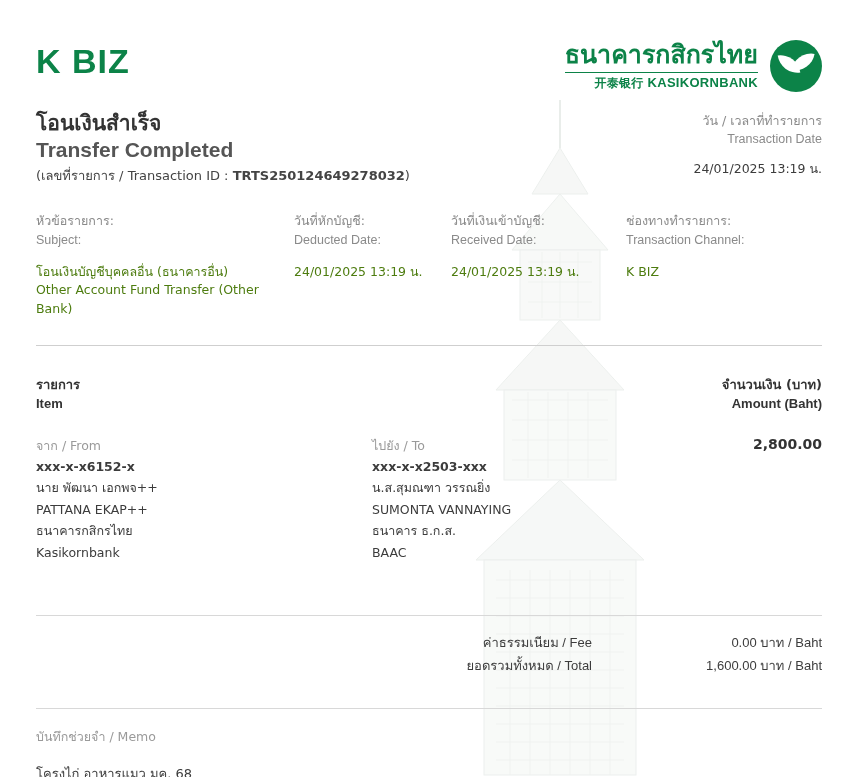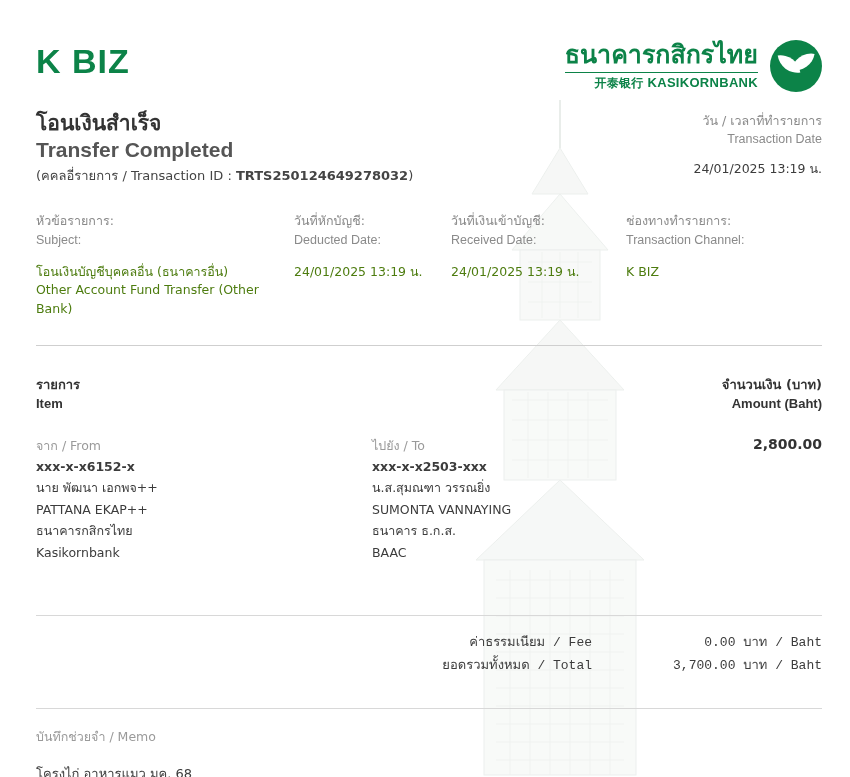--- a/index.html
+++ b/index.html
@@ -219,21 +219,21 @@
     font-weight: bold;
     font-size: 14px;
     color: #333333;
     font-family: "DejaVu Sans", sans-serif;
   }
 
   
   .totals {
     margin-top: 16px;
     font-size: 13px;
-    font-family: Liberation Mono, monospace;
+    font-family: Liberation Sans, sans-serif;
     color: #3c3c3c;
   }
   .totals-row {
     display: flex;
     justify-content: flex-end;
     line-height: 1.75;
   }
   .totals-label {
     width: 330px;
     text-align: right;
@@ -313,21 +313,21 @@
         <span class="leaf-b"></span>
       </div>
     </div>
   </div>
 
   <div class="title-row">
     <div>
       <div class="title-th">โอนเงินสำเร็จ</div>
       <div class="title-en">Transfer Completed</div>
       <div class="txn-id">
-        <span>(คคลอี่รายการ / Transaction ID : </span><b>TRTS250124649278032</b><span>)</span>
+        <span>(เลขที่รายการ / Transaction ID : </span><b>TRTS250124649278032</b><span>)</span>
       </div>
     </div>
 
     <div class="date-block">
       <div class="th">วัน / เวลาที่ทำรายการ</div>
       <div>Transaction Date</div>
       <div class="value">24/01/2025 13:19 น.</div>
     </div>
   </div>
 
@@ -405,21 +405,21 @@
 
   <div class="rule light" style="margin-top:52px;"></div>
 
   <div class="totals">
     <div class="totals-row">
       <div class="totals-label">ค่าธรรมเนียม / Fee</div>
       <div class="totals-value">0.00 บาท / Baht</div>
     </div>
     <div class="totals-row">
       <div class="totals-label">ยอดรวมทั้งหมด / Total</div>
-      <div class="totals-value">3,700.00 บาท / Baht</div>
+      <div class="totals-value">1,600.00 บาท / Baht</div>
     </div>
   </div>
 
   <div class="rule light" style="margin-top:30px;"></div>
 
   <div class="memo-label">บันทึกช่วยจำ / Memo</div>
   <div class="memo-value">โครงไก่ อาหารแมว มค. 68</div>
 
 </div>
 

